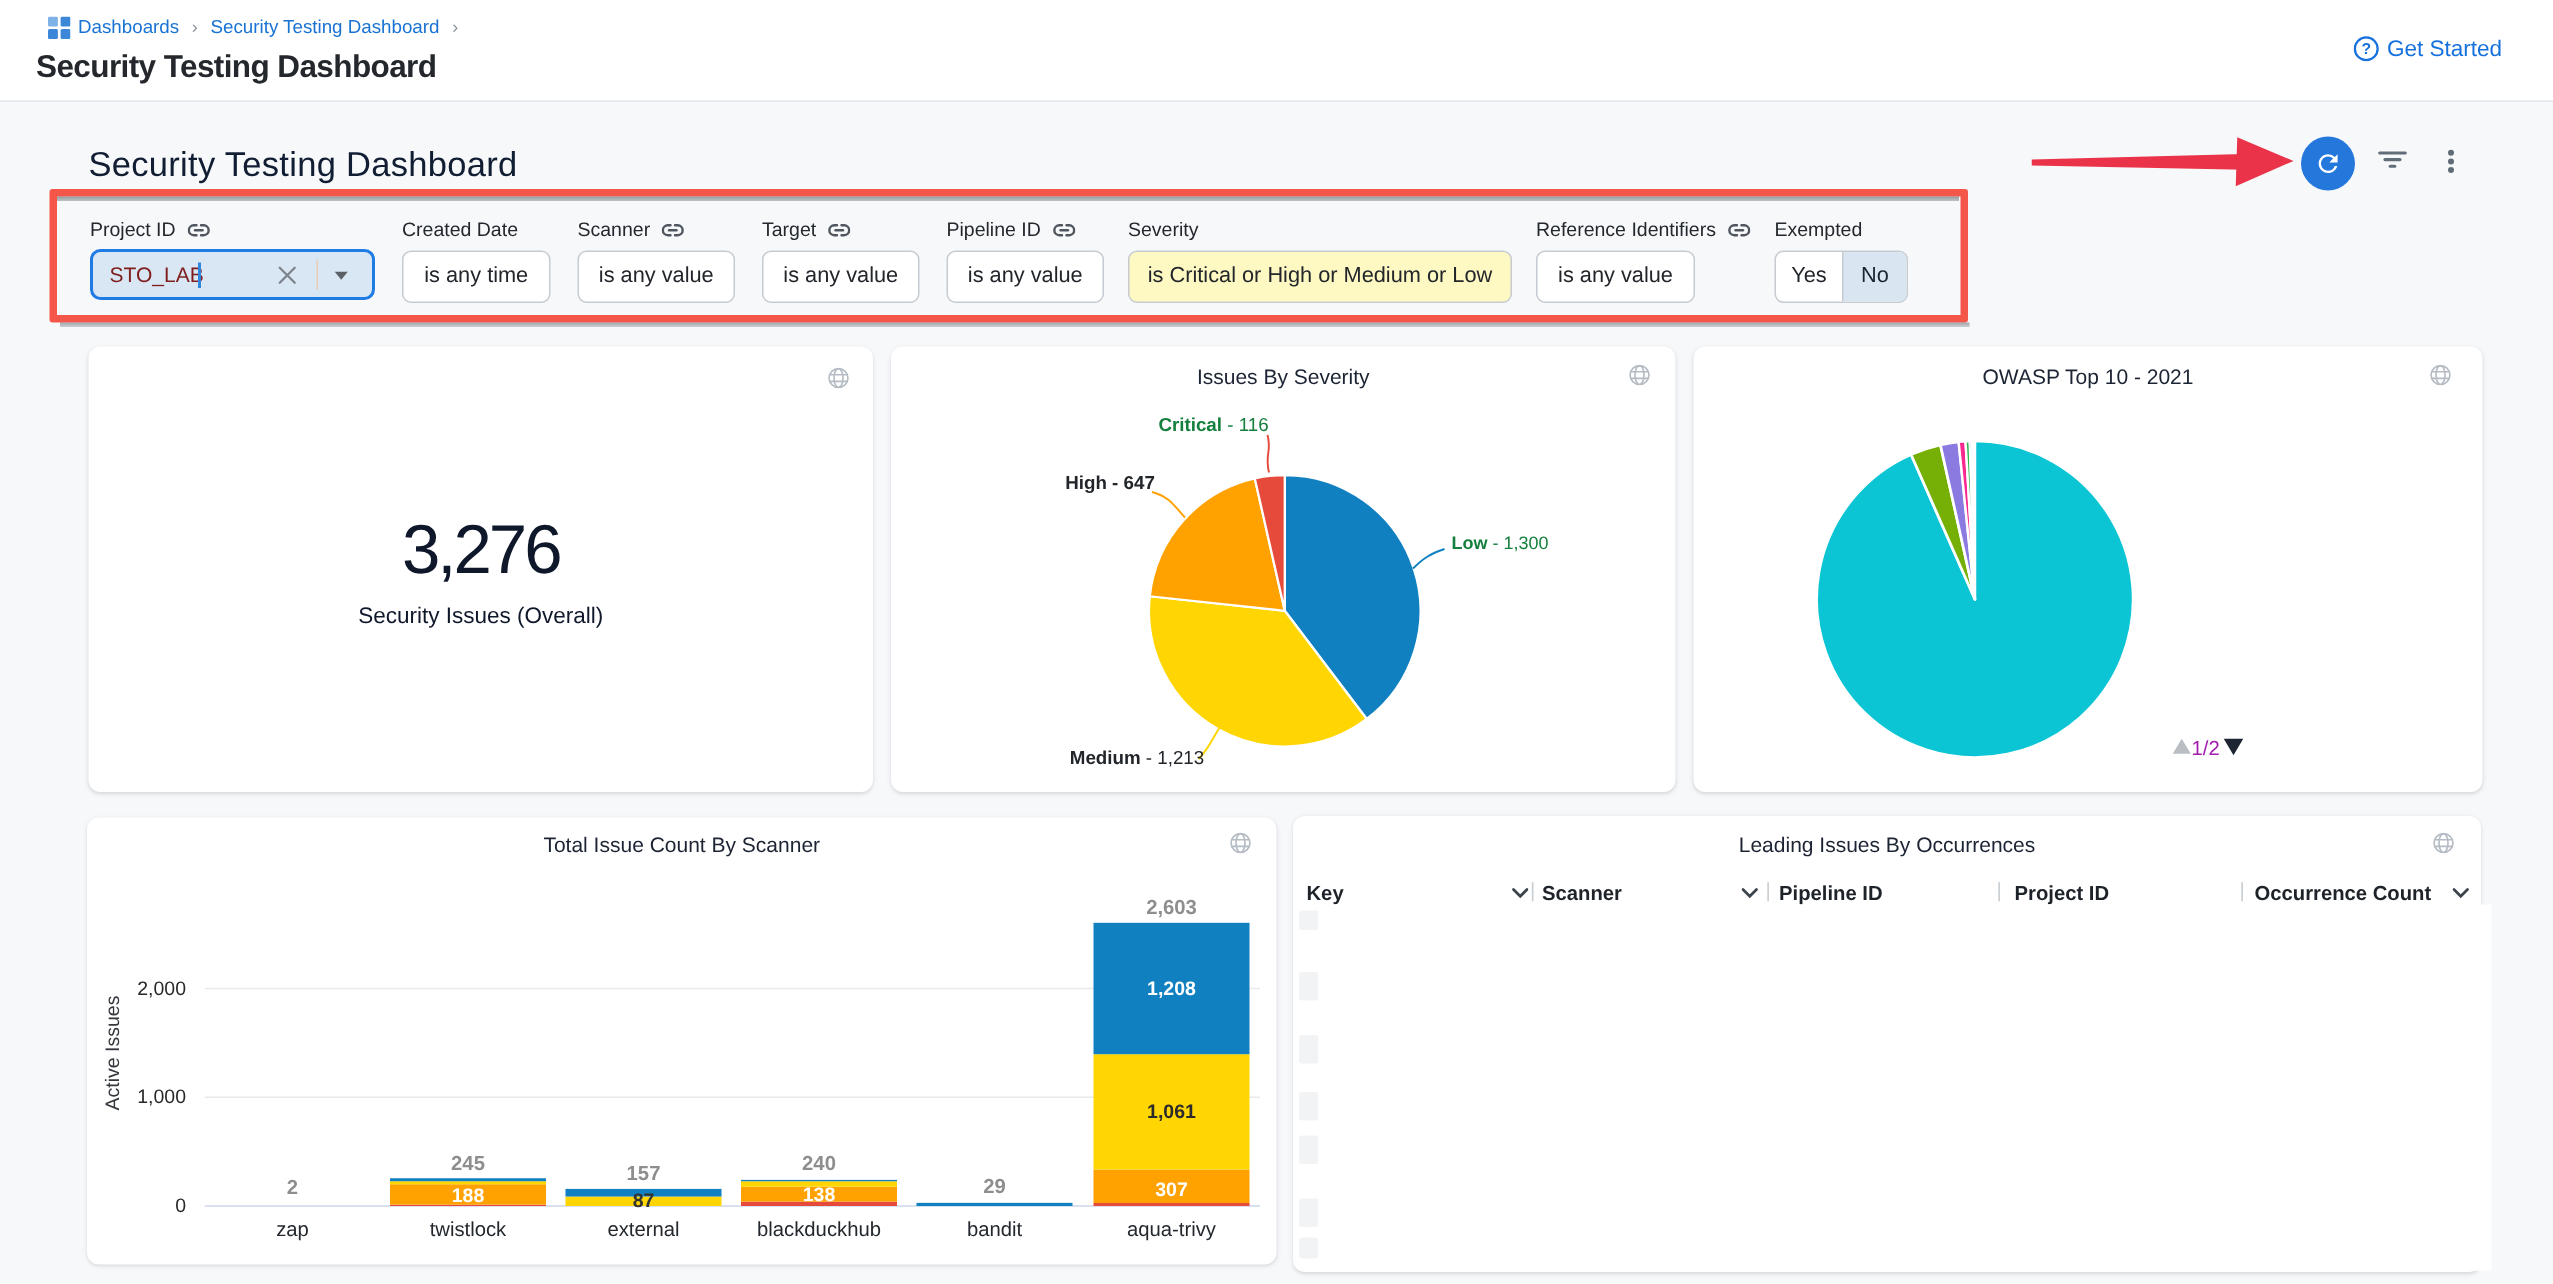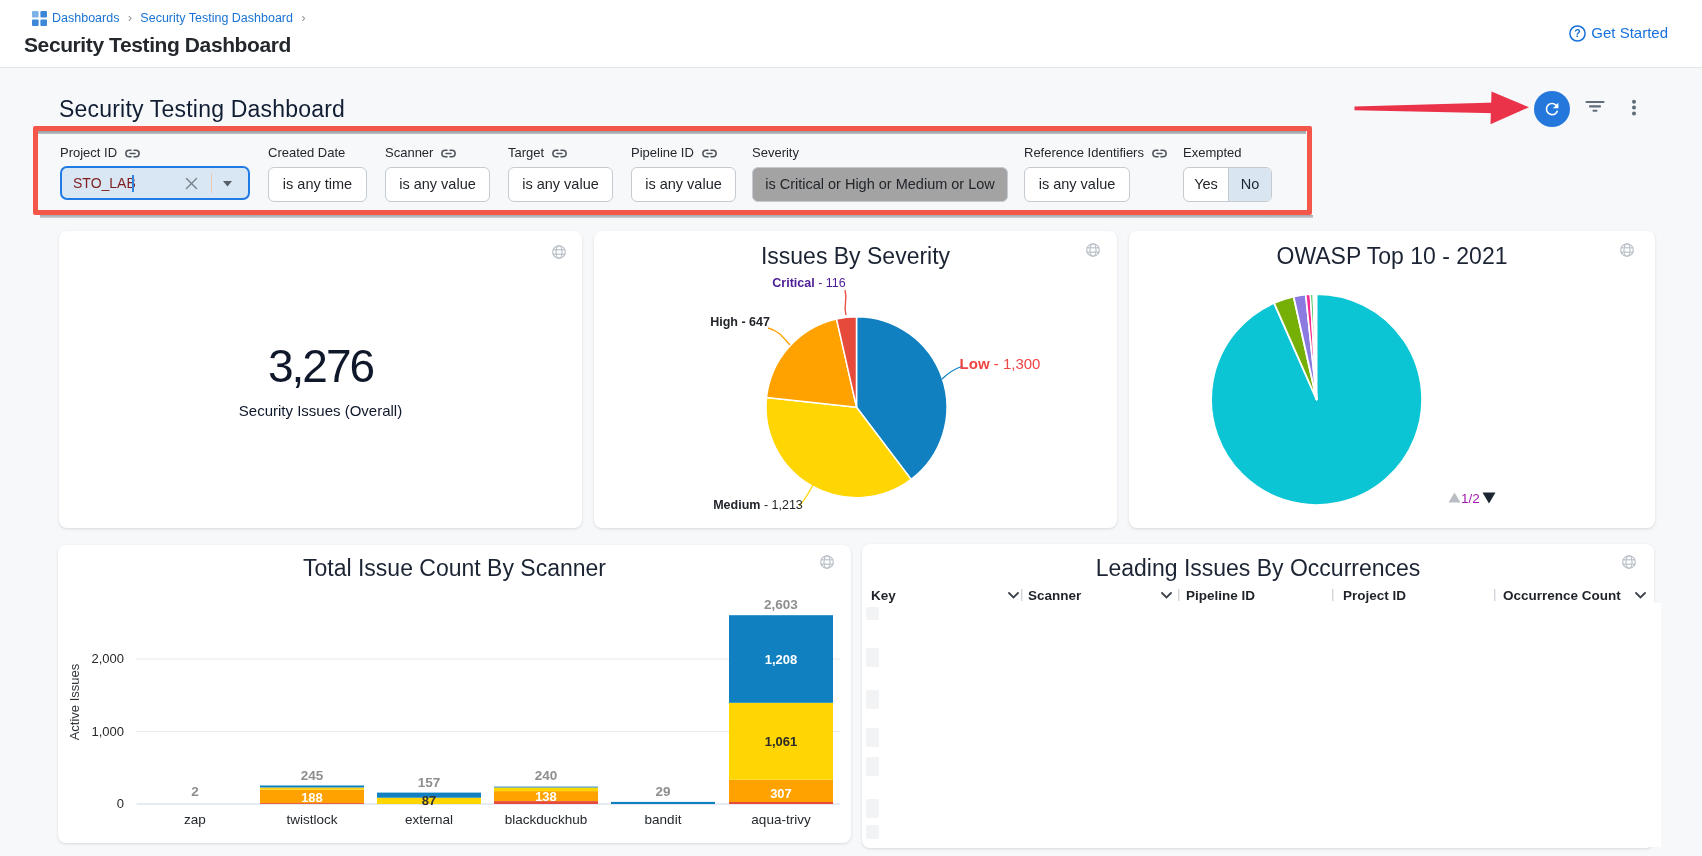--- a/index.html
+++ b/index.html
@@ -15,25 +15,25 @@
   .tab-folders { display:inline-block; color:#0b85e0; font-size:15px; margin-left:22px; line-height:34px; }
   #getstarted { position:absolute; right:34px; top:24px; font-size:15px; color:#1671dd; font-weight:500; }
   
   #h1 { position:absolute; left:59px; top:96px; font-size:23px; font-weight:500; color:#111d33; letter-spacing:0.2px; }
   
   #redbox { position:absolute; left:33px; top:126px; width:1279px; height:89px; border:5px solid #f4564a; border-radius:2px; z-index:4; }
   #darkline { position:absolute; left:38px; top:131px; width:1268px; height:2.5px; background:linear-gradient(#5a646a,#9aa1a7); opacity:0.62; z-index:4; }
   
   .flabel { position:absolute; font-size:13px; color:#23282e; top:145px; white-space:nowrap; }
   .fbtn { position:absolute; top:167px; height:35px; background:#fff; border:1px solid #c5cbd1; border-radius:6px; font-size:14.5px; color:#22262b; text-align:center; line-height:33px; white-space:nowrap; }
-  .fbtn.blue { background:#a3a3a3; }
+  .fbtn.blue { background:#fef9c3; }
   .linkic { display:inline-block; vertical-align:-2px; margin-left:8px; }
   
   .card { position:absolute; background:#fff; border-radius:8px; box-shadow:0 1px 2px rgba(40,50,60,0.10), 0 1px 4px rgba(40,50,60,0.06); }
-  .ctitle { position:absolute; text-align:center; font-size:23px; font-weight:500; color:#1c2434; }
+  .ctitle { position:absolute; text-align:center; font-size:14px; font-weight:500; color:#1c2434; }
   .globe { position:absolute; }
   
   .nv { color:#0f172a; }
 </style>
 </head>
 <body>
 
 <div id="topbar">
   <svg class="abs" style="left:32px;top:11px" width="15" height="15" viewBox="0 0 15 15">
     <rect x="0" y="0" width="6.6" height="6.6" rx="1" fill="#7eb2e6"></rect>
@@ -243,23 +243,23 @@
 <svg class="abs" style="left:594px;top:231px" width="523" height="297" viewBox="0 0 523 297">
     <path d="M 262.5 176.2 L 262.50 85.70 A 90.5 90.5 0 0 1 317.14 248.34 Z" fill="#1080c1" stroke="#fff" stroke-width="1.5" stroke-linejoin="round"></path>
     <path d="M 262.5 176.2 L 317.14 248.34 A 90.5 90.5 0 0 1 172.52 166.50 Z" fill="#ffd502" stroke="#fff" stroke-width="1.5" stroke-linejoin="round"></path>
     <path d="M 262.5 176.2 L 172.52 166.50 A 90.5 90.5 0 0 1 242.53 87.93 Z" fill="#ffa200" stroke="#fff" stroke-width="1.5" stroke-linejoin="round"></path>
     <path d="M 262.5 176.2 L 242.53 87.93 A 90.5 90.5 0 0 1 262.50 85.70 Z" fill="#e64a3b" stroke="#fff" stroke-width="1.5" stroke-linejoin="round"></path>
     <path d="M 251 59 C 254 70, 249 72, 252 84" stroke="#e64a3b" stroke-width="1.3" fill="none"></path>
     <path d="M 174 97 C 185 100, 188 105, 196 114" stroke="#ffa200" stroke-width="1.3" fill="none"></path>
     <path d="M 369 135 C 360 138, 355 141, 348 148" stroke="#1080c1" stroke-width="1.3" fill="none"></path>
     <path d="M 205 275 C 212 268, 214 262, 219 254" stroke="#ffd502" stroke-width="1.3" fill="none"></path>
   </svg>
-<div class="abs" style="left:809px;top:276px;transform:translateX(-50%);font-size:12.5px;white-space:nowrap;color:#4c1d95;"><b>Critical</b> - 116</div>
+<div class="abs" style="left:809px;top:276px;transform:translateX(-50%);font-size:12.5px;white-space:nowrap;color:#15803d;"><b>Critical</b> - 116</div>
 <div class="abs" style="left:740px;top:315px;transform:translateX(-50%);font-size:12.5px;white-space:nowrap;color:#22262b;font-weight:bold;"><b>High</b> - 647</div>
-<div class="abs" style="left:1000px;top:355px;transform:translateX(-50%);font-size:15px;white-space:nowrap;color:#ef4444;"><b>Low</b> - 1,300</div>
+<div class="abs" style="left:1000px;top:355px;transform:translateX(-50%);font-size:12px;white-space:nowrap;color:#15803d;"><b>Low</b> - 1,300</div>
 <div class="abs" style="left:758px;top:498px;transform:translateX(-50%);font-size:12.5px;white-space:nowrap;color:#22262b;"><b>Medium</b> - 1,213</div>
 
 <svg class="abs" style="left:1129px;top:231px" width="526" height="297" viewBox="0 0 526 297">
     <path d="M 187.6 168.5 L 187.60 63.00 A 105.5 105.5 0 1 1 145.03 71.97 Z" fill="#0bc5d5" stroke="#fff" stroke-width="1.8" stroke-linejoin="round"></path>
     <path d="M 187.6 168.5 L 145.03 71.97 A 105.5 105.5 0 0 1 164.59 65.54 Z" fill="#76b007" stroke="#fff" stroke-width="1.8" stroke-linejoin="round"></path>
     <path d="M 187.6 168.5 L 164.59 65.54 A 105.5 105.5 0 0 1 176.76 63.56 Z" fill="#8b7ae0" stroke="#fff" stroke-width="1.8" stroke-linejoin="round"></path>
     <path d="M 187.6 168.5 L 176.76 63.56 A 105.5 105.5 0 0 1 181.34 63.19 Z" fill="#f8298f" stroke="#fff" stroke-width="1.6" stroke-linejoin="round"></path>
     <path d="M 187.6 168.5 L 181.34 63.19 A 105.5 105.5 0 0 1 184.10 63.06 Z" fill="#2eb84a" stroke="#fff" stroke-width="1.6" stroke-linejoin="round"></path>
     <path d="M 187.6 168.5 L 184.10 63.06 A 105.5 105.5 0 0 1 185.57 63.02 Z" fill="#cfe4f7" stroke="#fff" stroke-width="1.2" stroke-linejoin="round"></path>
   </svg>

